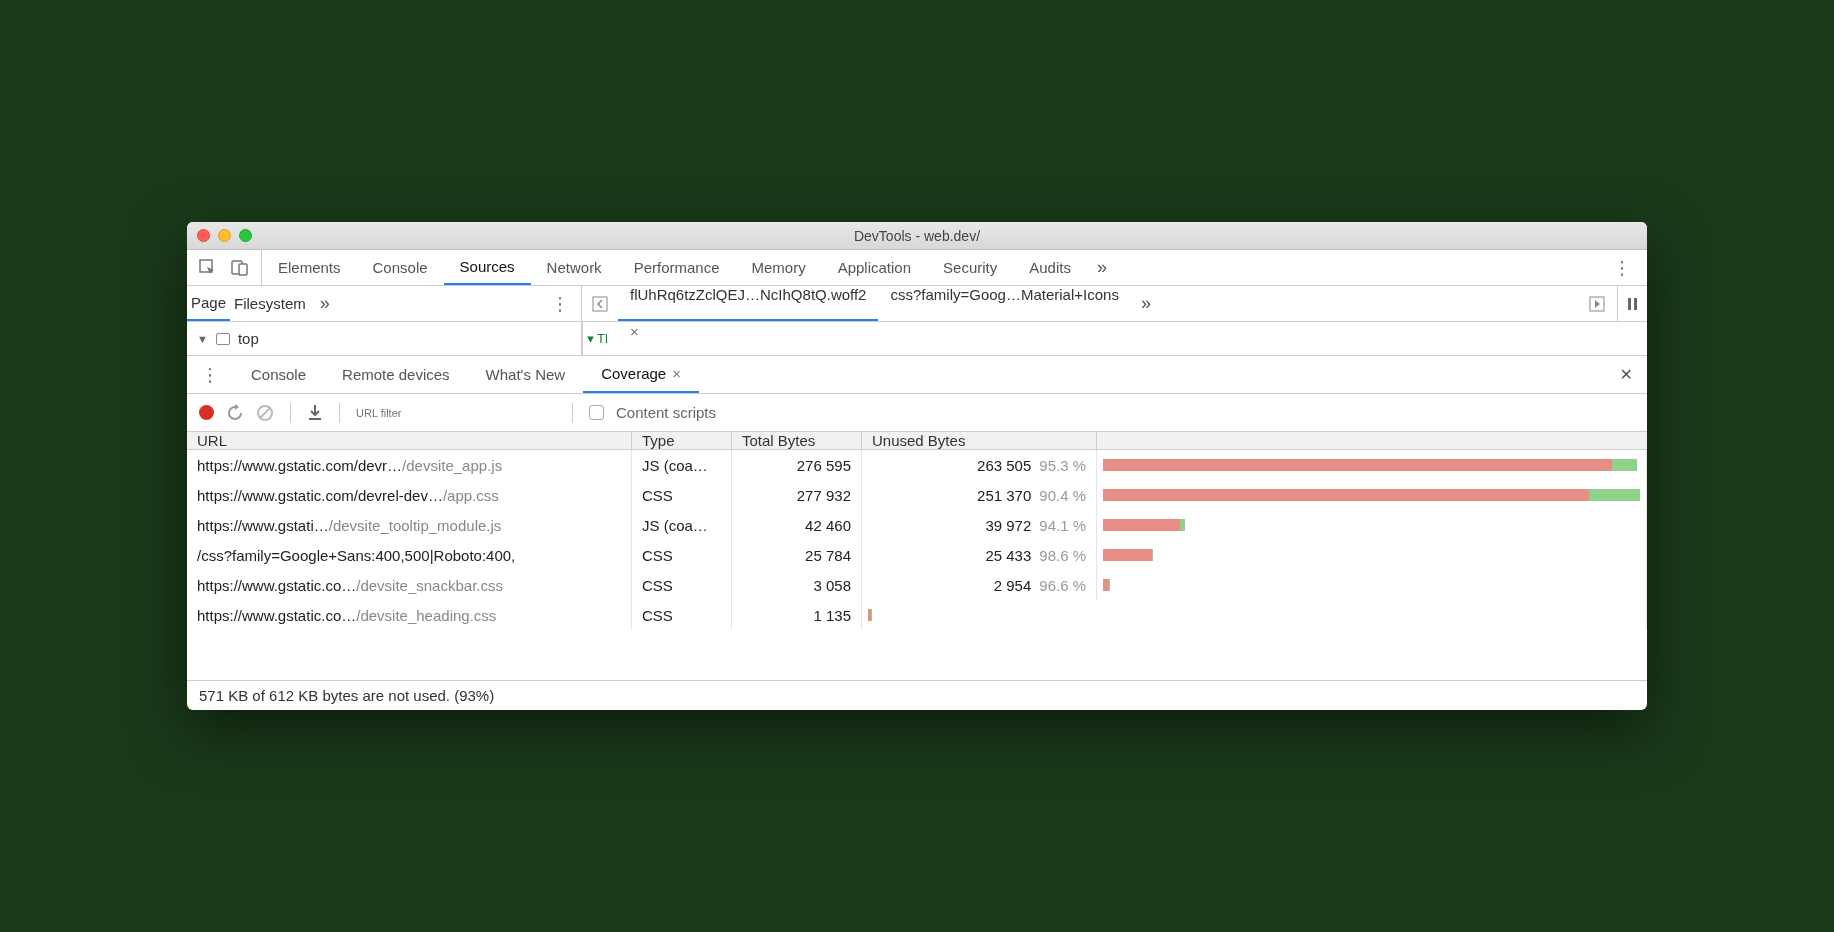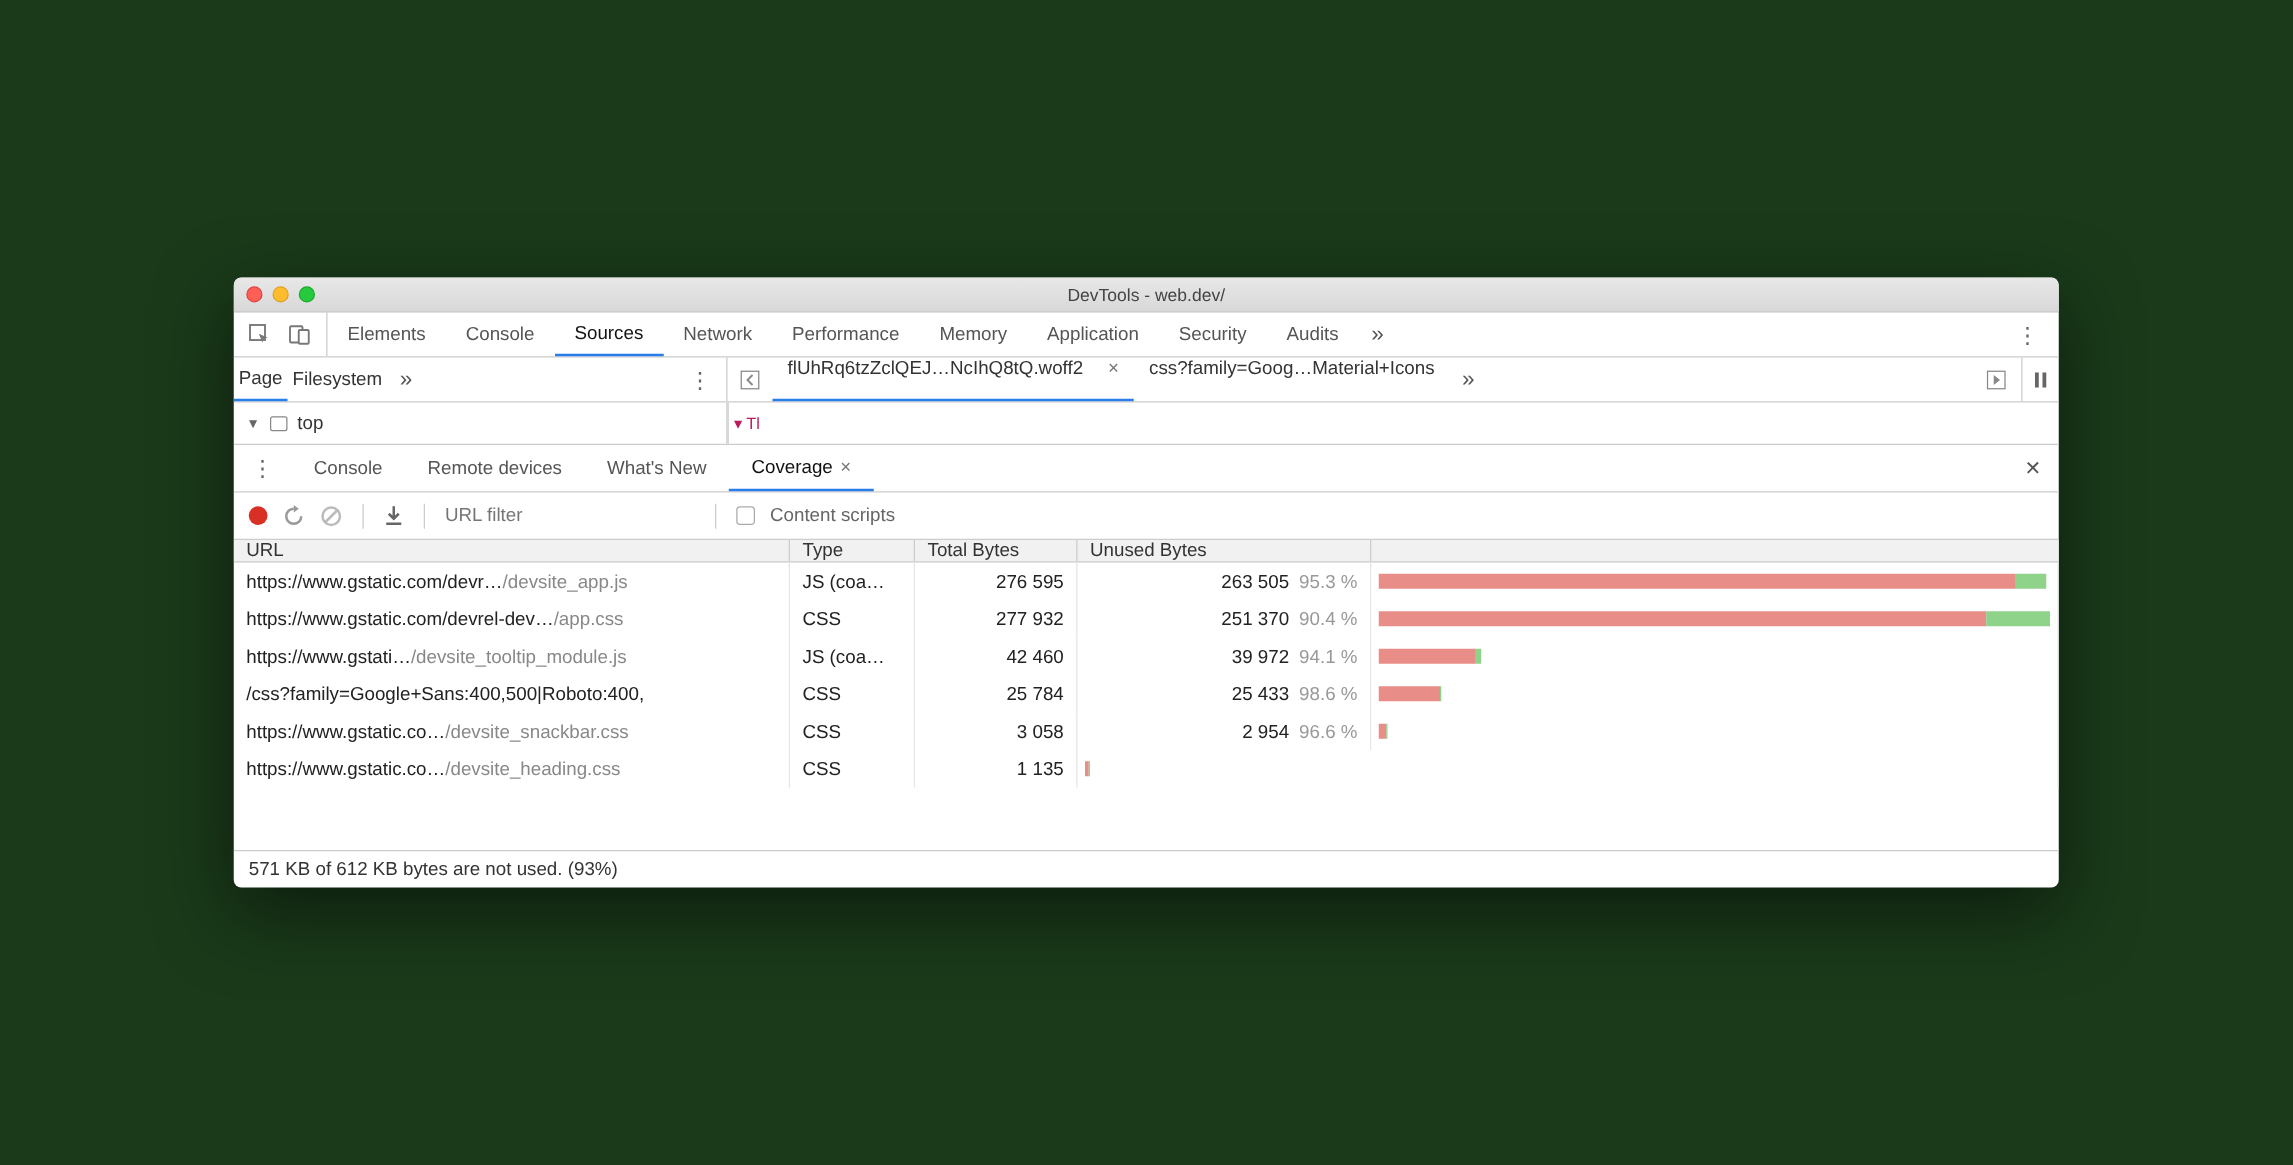--- a/index.html
+++ b/index.html
@@ -57,52 +57,52 @@
   .row2 {
     height: 36px; border-bottom: 1px solid #ccc; display: flex; align-items: stretch; font-size: 15px; color: #333;
   }
   .left-tabs { display: flex; align-items: stretch; border-right: 1px solid #ccc; width: 395px; }
   .left-tab { padding: 0 4px; display: flex; align-items: center; cursor: pointer; }
   .left-tab.active { border-bottom: 2px solid #2b7de9; }
   .left-more { display:flex;align-items:center;padding:0 10px;font-size:18px;color:#555;}
   .left-kebab { margin-left:auto;display:flex;align-items:center;padding:0 12px;font-size:18px;color:#666;}
   .file-tabs { display:flex;align-items:stretch; flex: 1; position: relative; }
   .nav-icon { display:flex;align-items:center;padding:0 10px;color:#666;}
-  .ftab { padding:0 12px;display:flex;align-items:flex-start;gap:20px;cursor:pointer; white-space: nowrap;}
+  .ftab { padding:0 12px;display:flex;align-items:flex-start;gap:20px;cursor:pointer; white-space: nowrap; flex-direction: column;}
   .ftab.active { border-bottom: 2px solid #2b7de9; }
   .ftab-close { color:#777; }
   .ftab-more { display:flex;align-items:center;padding:0 10px;font-size:18px;color:#555;}
   .play-icon { margin-left:auto;display:flex;align-items:center;padding:0 12px;color:#666;}
   .pause-area { width: 30px; border-left:1px solid #ccc; display:flex;align-items:center;justify-content:center;color:#666;}
   
   .row3 {
     height: 34px; border-bottom:1px solid #ccc; display:flex; align-items:stretch; font-size:15px; color:#333;
   }
   .tree-area { width:395px; border-right:1px solid #ccc; display:flex;align-items:center;padding:0 10px;gap:8px;}
   .tri { color:#666; font-size:11px;}
   .win-icon { width:14px;height:12px;border:1px solid #888;border-radius:2px;display:inline-block; }
   .content-area { flex:1; display:flex;align-items:center;padding:0 12px;}
-  .thread-toggle { width:30px;border-left:1px solid #ccc;display:flex;align-items:center;justify-content:center;color:#be185d;font-size:13px;}
+  .thread-toggle { width:30px;border-left:1px solid #ccc;display:flex;align-items:center;justify-content:center;color:#15803d;font-size:13px;}
   
   .drawer-tabs {
     height: 38px; border-bottom:1px solid #ccc; display:flex;align-items:stretch;font-size:15px;color:#555;
   }
   .drawer-kebab { display:flex;align-items:center;padding:0 14px;font-size:18px;color:#666;}
   .drawer-tab { padding:0 18px;display:flex;align-items:center;cursor:pointer; }
   .drawer-tab.active { color:#111;border-bottom:2px solid #2b7de9; }
   .drawer-tab .close { margin-left:6px;color:#777;}
   .drawer-close { margin-left:auto;display:flex;align-items:center;padding:0 14px;color:#555;font-size:16px;}
   
   .controls {
     height: 38px;border-bottom:1px solid #ccc;display:flex;align-items:center;gap:12px;padding:0 12px;font-size:15px;color:#666;
   }
   .rec { width:15px;height:15px;border-radius:50%;background:#d93025;}
   .ctrl-icon { color:#888; }
   .sep { width:1px;height:20px;background:#ccc;margin:0 4px;}
-  .urlfilter { border:none;outline:none;font-size:15px;color:#666;width:200px;}
+  .urlfilter { border:none;outline:none;font-size:11px;color:#666;width:200px;}
   .chk { width:15px;height:15px;border:1px solid #aaa;border-radius:3px;}
   
   .thead {
     height: 18px;background:#f1f1f1;border-bottom:1px solid #ccc;display:flex;font-size:15px;color:#333;
   }
   .th { padding:0 10px;display:flex;align-items:center;border-right:1px solid #ccc;}
   .col-url { width:445px;}
   .col-type { width:100px;}
   .col-total { width:130px;justify-content:flex-start;}
   .col-unused { width:235px;}

